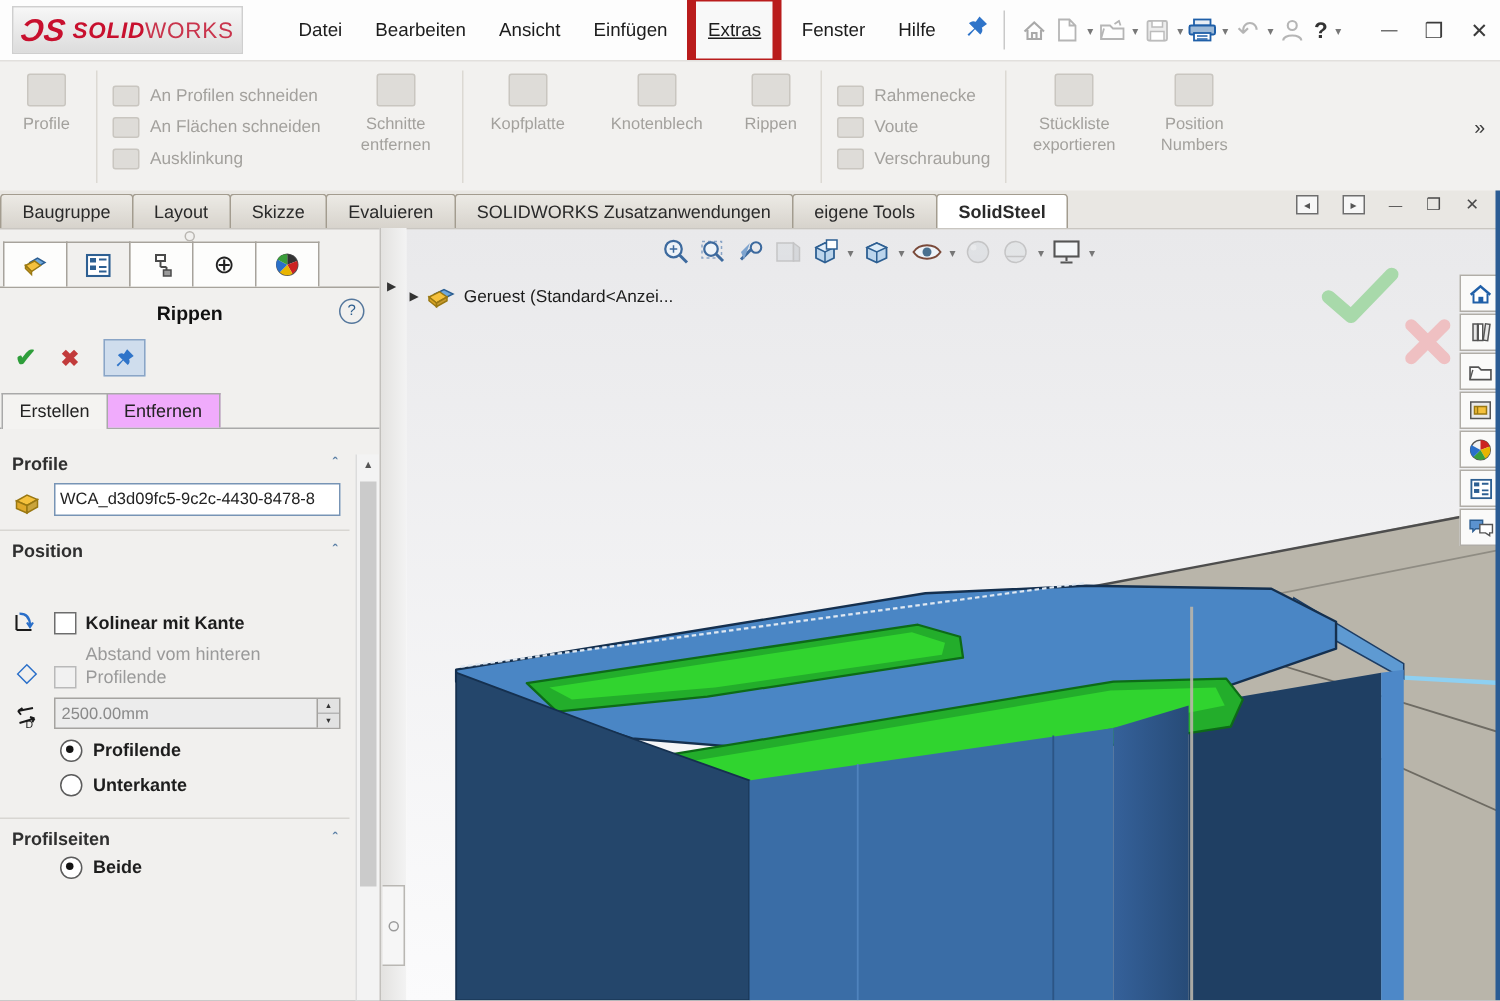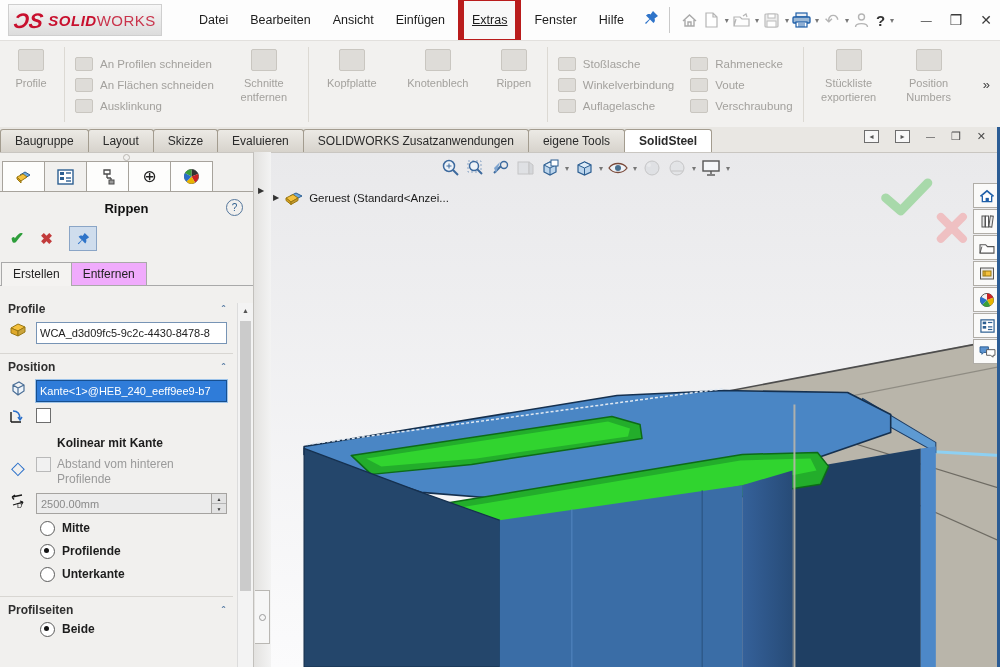--- a/index.html
+++ b/index.html
@@ -57,21 +57,21 @@
   .mtab{font-size:12px;color:#222;padding:4px 11px;border:1px solid #a9a9a9;border-bottom:none;background:#f0abfc;margin-right:-1px;}
   .mtab.active{background:#f4f3f1;position:relative;top:1px;padding-bottom:5px;}
   .p-scroll{position:absolute;right:0;top:150px;bottom:0;width:15px;background:#f3f3f3;border-left:1px solid #dcdcdc;}
   .p-scroll .up{height:14px;display:flex;align-items:center;justify-content:center;font-size:7px;color:#555;}
   .p-thumb{position:absolute;left:2px;right:2px;top:18px;height:270px;background:#cbcbcb;}
   .p-content{padding:4px 20px 0 0;}
   .sec-line{border-top:1px solid #d8d6d2;margin:6px 0 0;}
   .sec-head{display:flex;justify-content:space-between;align-items:center;padding:6px 8px 3px 8px;}
   .sec-head b{font-size:12px;color:#2f2f2f;}
   .sec-head .chev{color:#5b7fa6;font-size:10px;font-weight:bold;}
-  .prow{display:flex;align-items:flex-start;padding:3px 6px 3px 6px;gap:6px;}
+  .prow{display:flex;align-items:flex-end;padding:3px 6px 3px 6px;gap:6px;}
   .icell{width:24px;flex:none;display:flex;align-items:center;justify-content:center;}
   .txtfield{flex:1;height:18px;background:#fff;border:1px solid #7794b5;font-size:11px;color:#222;padding:1px 3px;white-space:nowrap;overflow:hidden;line-height:18px;}
   .txtfield.sel{background:#2f7cd9;border:1px solid #174f8f;color:#fff;box-shadow:0 0 0 1px #9ec4ea;}
   .cb{width:13px;height:13px;border:1px solid #6d6d6d;background:#fff;flex:none;}
   .cb.disabled{border-color:#b9b9b9;background:#f1f1f1;}
   .lbl{font-size:12px;color:#1d1d1d;line-height:1.25;}
   .lbl.disabled{color:#9a9a9a;}
   .numfield{flex:1;height:19px;border:1px solid #a5a3a0;background:#ececec;display:flex;align-items:center;gap:24px;}
   .numfield .val{flex:1;font-size:11px;color:#8a8a8a;padding:0 4px;}
   .spin{width:14px;height:100%;border-left:1px solid #a5a3a0;display:flex;flex-direction:column;}
@@ -213,34 +213,20 @@
       <span>Knotenblech</span>
     </div>
     <div class="rb-big" style="width:50px">
       <span class="ph"></span>
       <span>Rippen</span>
     </div>
     <span class="rb-sep"></span>
     <div class="rb-col">
       <div class="rb-row">
           <span class="ph"></span>
-          <span>Stoßlasche</span>
-        </div>
-      <div class="rb-row">
-          <span class="ph"></span>
-          <span>Winkelverbindung</span>
-        </div>
-      <div class="rb-row">
-          <span class="ph"></span>
-          <span>Auflagelasche</span>
-        </div>
-    </div>
-    <div class="rb-col">
-      <div class="rb-row">
-          <span class="ph"></span>
           <span>Rahmenecke</span>
         </div>
       <div class="rb-row">
           <span class="ph"></span>
           <span>Voute</span>
         </div>
       <div class="rb-row">
           <span class="ph"></span>
           <span>Verschraubung</span>
         </div>
@@ -355,28 +341,20 @@
           <div class="txtfield">WCA_d3d09fc5-9c2c-4430-8478-8</div>
         </div>
 
         <div class="sec-line"></div>
         <div class="sec-head">
           <b>Position</b>
           <span class="chev">ˆ</span>
         </div>
         <div class="prow">
           <span class="icell">
-            <svg width="17" height="17" viewBox="0 0 17 17">
-                <path d="M3 5 L9 2 L14 5 L14 11 L8 15 L3 11 Z M3 5 L8 8 L14 5 M8 8 L8 15" fill="#eef4fa" stroke="#4a6e96" stroke-width="1.2"></path>
-              </svg>
-          </span>
-          <div class="txtfield sel">Kante&lt;1&gt;@HEB_240_eeff9ee9-b7</div>
-        </div>
-        <div class="prow">
-          <span class="icell">
             <svg width="18" height="17" viewBox="0 0 18 17">
                 <path d="M2 14 L2 4 M2 14 L12 14" fill="none" stroke="#1a1a1a" stroke-width="1.4"></path>
                 <path d="M4 3 C9 3 11 6 11 11" fill="none" stroke="#2a6fc9" stroke-width="1.5"></path>
                 <path d="M9 9 L11 12 L13 9" fill="none" stroke="#2a6fc9" stroke-width="1.5"></path>
               </svg>
           </span>
           <span class="cb"></span>
           <span class="lbl" style="font-weight:bold;margin-top:28px;">Kolinear mit Kante</span>
         </div>
         <div class="prow">
@@ -392,24 +370,20 @@
                 <text x="8" y="15" font-size="7" fill="#1a1a1a" font-family="Liberation Sans, sans-serif">D</text>
               </svg>
           </span>
           <div class="numfield">
             <span class="val">2500.00mm</span>
             <span class="spin">
               <i>▲</i>
               <i>▼</i>
             </span>
           </div>
-        </div>
-        <div class="radio-row">
-          <span class="rad"></span>
-          <span class="lbl" style="font-weight:bold;">Mitte</span>
         </div>
         <div class="radio-row">
           <span class="rad checked"></span>
           <span class="lbl" style="font-weight:bold;">Profilende</span>
         </div>
         <div class="radio-row">
           <span class="rad"></span>
           <span class="lbl" style="font-weight:bold;">Unterkante</span>
         </div>
 

